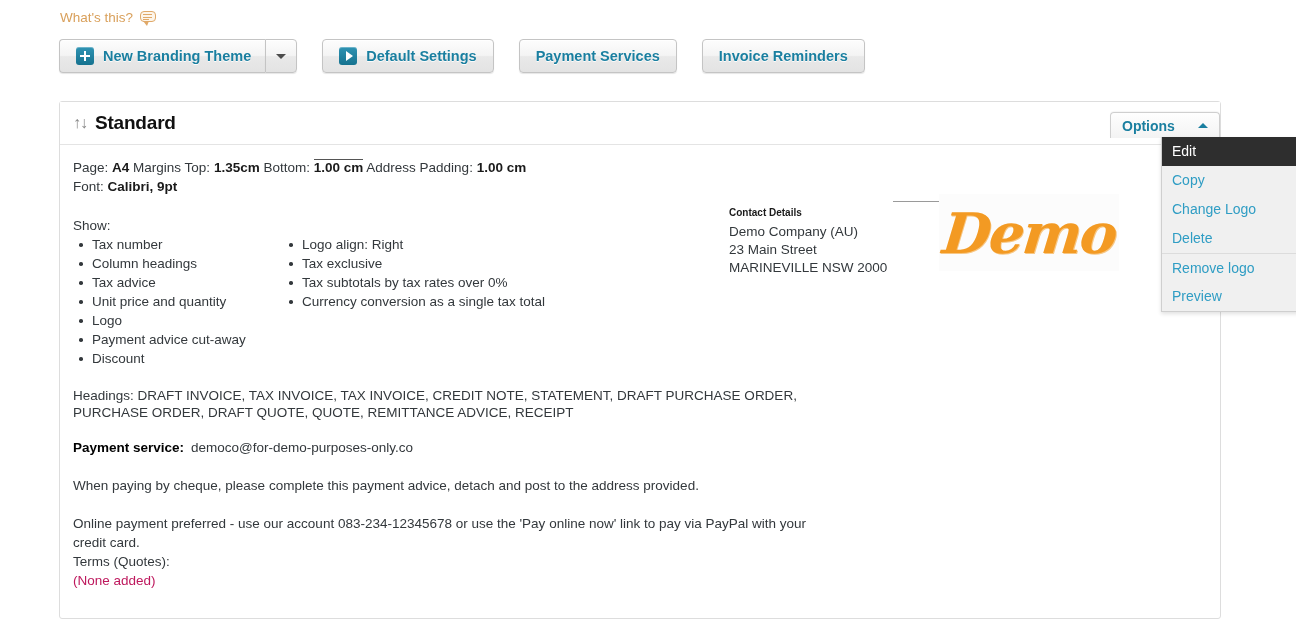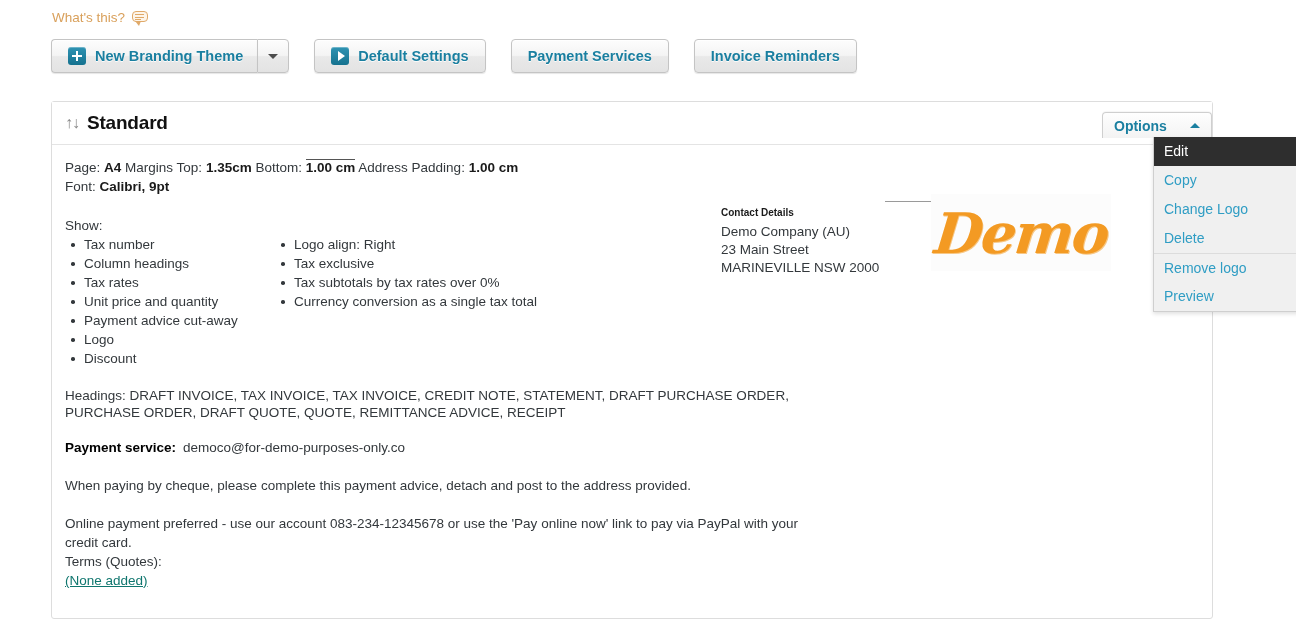--- a/index.html
+++ b/index.html
@@ -10,20 +10,21 @@
     height: 635px;
     overflow: hidden;
     font-family: "Liberation Sans", sans-serif;
     -webkit-font-smoothing: antialiased;
   }
 
   .page {
     position: relative;
     width: 1138px;
     height: 635px;
+    margin-left: 8px;
   }
 
   
   .whats-this {
     position: absolute;
     left: 52px;
     top: 10px;
     display: flex;
     align-items: center;
     gap: 7px;
@@ -240,21 +241,21 @@
   }
   .pay-service {
     margin-top: 18px;
   }
   .pay-service b { color: #000000; }
   .pay-service .email { margin-left: 7px; }
 
   .terms-block { margin-top: 19px; line-height: 19px; }
   .terms-block .spacer { height: 19px; }
   .online-pay { width: 760px; }
-  .none-added { color: #0f766e; text-decoration: underline; }
+  .none-added { color: #be185d; }
 
   
   .contact {
     position: absolute;
     left: 669px;
     top: 59px;
     font-size: 13.5px;
     line-height: 18px;
     color: #33383c;
   }
@@ -436,24 +437,24 @@
         <b>Calibri, 9pt</b>
       </div>
 
       <div class="show-label">Show:</div>
 
       <div class="cols">
         <div class="col-a">
           <ul class="flist">
             <li>Tax number</li>
             <li>Column headings</li>
-            <li>Tax rates</li>
+            <li>Tax advice</li>
             <li>Unit price and quantity</li>
+            <li>Logo</li>
             <li>Payment advice cut-away</li>
-            <li>Logo</li>
             <li>Discount</li>
           </ul>
         </div>
         <div class="col-b">
           <ul class="flist">
             <li>Logo align: Right</li>
             <li>Tax exclusive</li>
             <li>Tax subtotals by tax rates over 0%</li>
             <li>Currency conversion as a single tax total</li>
           </ul>

